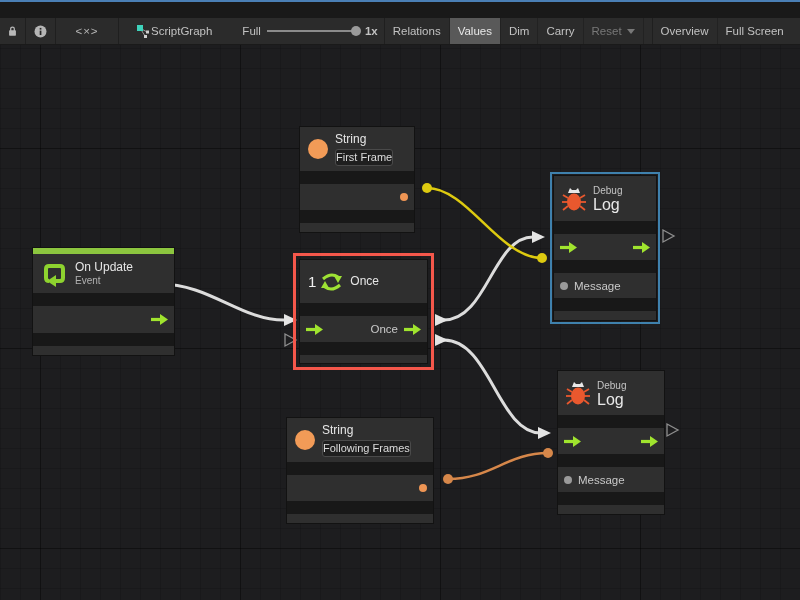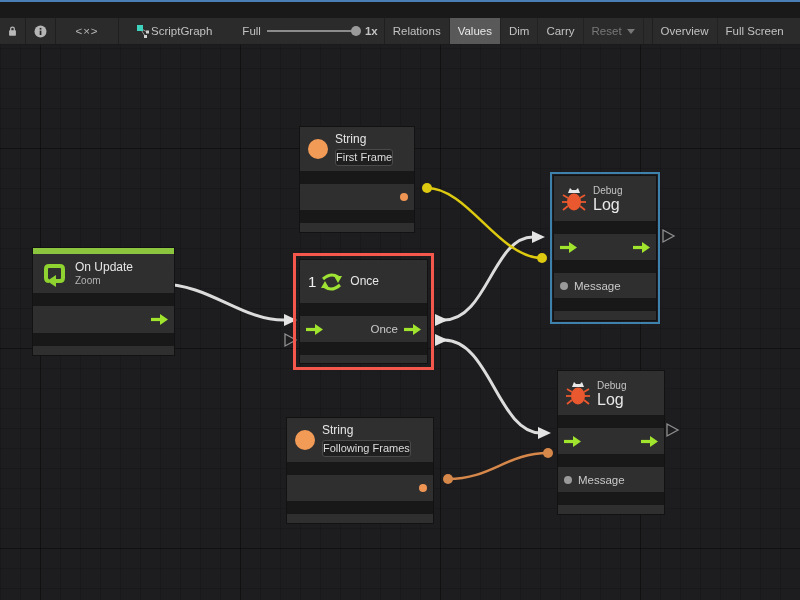--- a/index.html
+++ b/index.html
@@ -230,21 +230,21 @@
     <div class="node" style="left:33px; top:179px; width:141px;margin-top:24px;">
       <div class="sec" style="padding:0;">
         <div class="greenbar"></div>
         <div class="n-header" style="height:39px;">
           <svg class="arrow-svg" width="27" height="26" viewBox="0 0 27 26">
             <path d="M8,20 Q5,20 5,17 V8 Q5,5 8,5 H19 Q22,5 22,8 V17 Q22,20 19,20 H14" fill="none" stroke="#8ed32f" stroke-width="4" stroke-linejoin="round"></path>
             <polygon points="15,14 15,26 6,20" fill="#8ed32f"></polygon>
           </svg>
           <div class="hdr-col">
             <div class="n-title">On Update</div>
-            <div class="n-sub">Zoom</div>
+            <div class="n-sub">Event</div>
           </div>
         </div>
       </div>
       <div class="sec n-row" style="height:27px;">
         <span class="spacer"></span>
         <svg class="arrow-svg" width="17" height="11" viewBox="0 0 17 11">
           <rect x="0" y="3.9" width="9" height="3.2" fill="#a0e42e"></rect>
             <polygon points="9,0 17,5.5 9,11" fill="#a0e42e"></polygon>
         </svg>
       </div>

